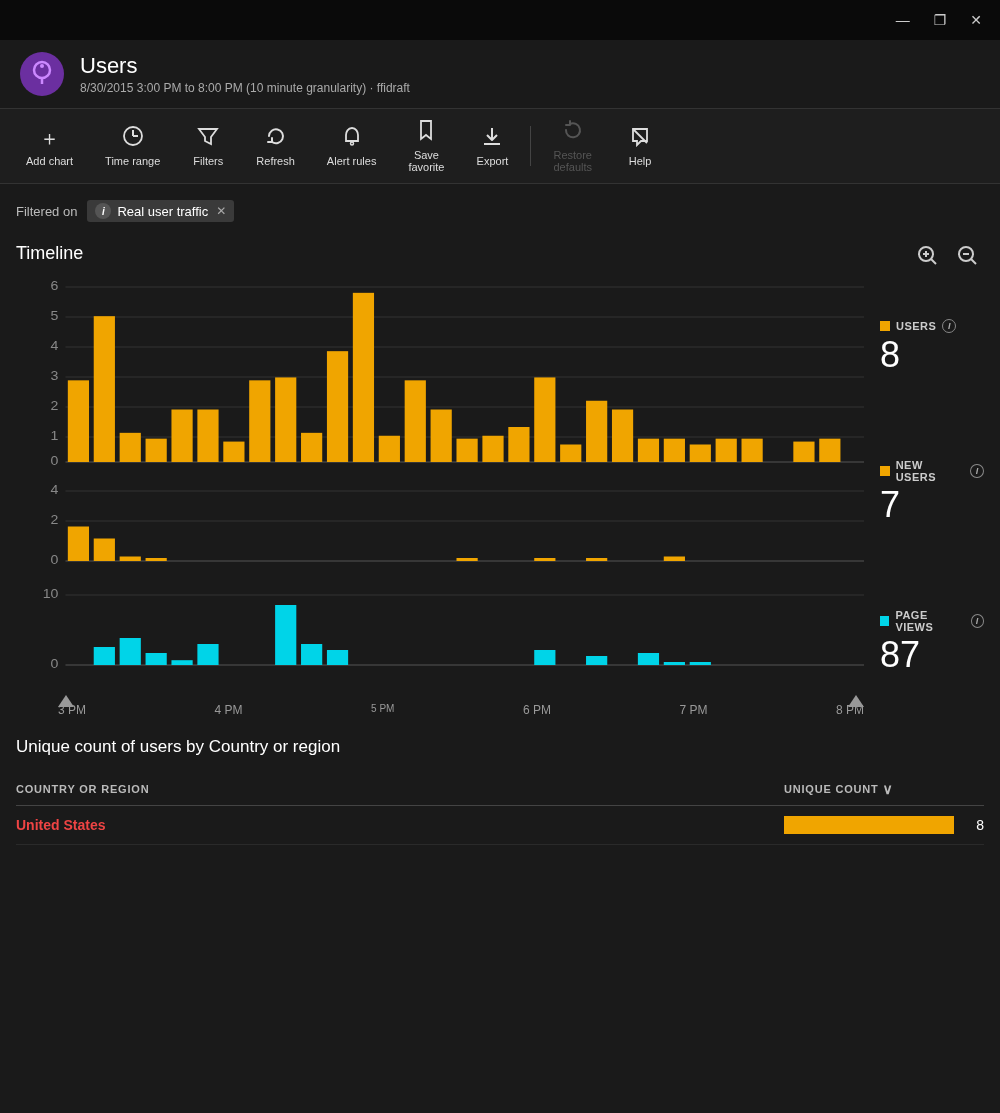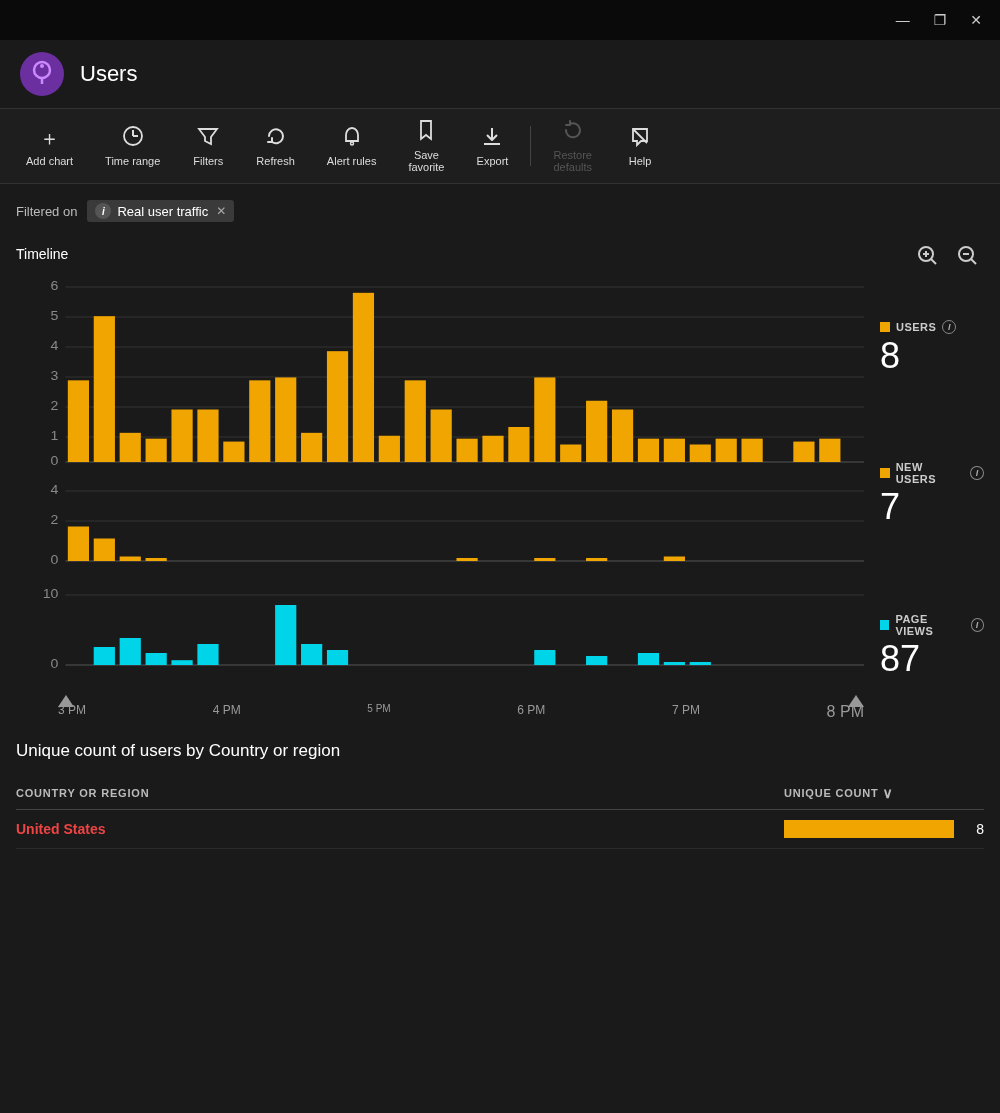--- a/index.html
+++ b/index.html
@@ -144,21 +144,21 @@
     }
     .filter-chip .close-x {
       cursor: pointer;
       color: #aaa;
       font-size: 12px;
       margin-left: 2px;
     }
 
     
     .section-title {
-      font-size: 14px;
+      font-size: 18px;
       font-weight: 300;
       color: #fff;
       margin-bottom: 8px;
     }
 
     
     .timeline-container {
       position: relative;
       margin-bottom: 10px;
     }
@@ -334,20 +334,21 @@
 <div class="app-header">
   <div class="app-logo">
     <svg width="28" height="28" viewBox="0 0 28 28">
       <circle cx="14" cy="10" r="8" fill="none" stroke="#cc88ff" stroke-width="2.5"></circle>
       <line x1="14" y1="18" x2="14" y2="24" stroke="#cc88ff" stroke-width="2.5"></line>
       <circle cx="14" cy="6" r="2" fill="#cc88ff"></circle>
     </svg>
   </div>
   <div class="app-title-block">
     <div class="app-title">Users</div>
+    <div class="app-subtitle">8/30/2015 3:00 PM to 8:00 PM (10 minute granularity) · ffidraft</div>
   </div>
 </div>
 
 <div class="toolbar">
   <button class="toolbar-item">
     <span class="toolbar-icon">＋</span>
     <span class="toolbar-label">Add chart</span>
   </button>
   <button class="toolbar-item">
     <span class="toolbar-icon">
@@ -562,21 +563,21 @@
             <svg width="16" height="16">
                 <polygon points="8,0 0,12 16,12" fill="#999"></polygon>
               </svg>
           </div>
           <div class="time-axis-inner">
             <span style="font-size:12px;color:#999;">3 PM</span>
             <span style="font-size:12px;color:#999;">4 PM</span>
             <span style="font-size:10px;color:#999;">5 PM</span>
             <span style="font-size:12px;color:#999;">6 PM</span>
             <span style="font-size:12px;color:#999;">7 PM</span>
-            <span style="font-size:16px;color:#999;">8 PM</span>
+            <span style="font-size:12px;color:#999;">8 PM</span>
           </div>
         </div>
       </div>
 
       <div class="charts-right">
         <div class="metric-block">
           <div class="metric-label-row">
             <span class="metric-color-bar" style="background:#f0a500;"></span>
             <span style="font-size:11px;color:#ccc;text-transform:uppercase;font-weight:700;">USERS</span>
             <span class="metric-info">i</span>

